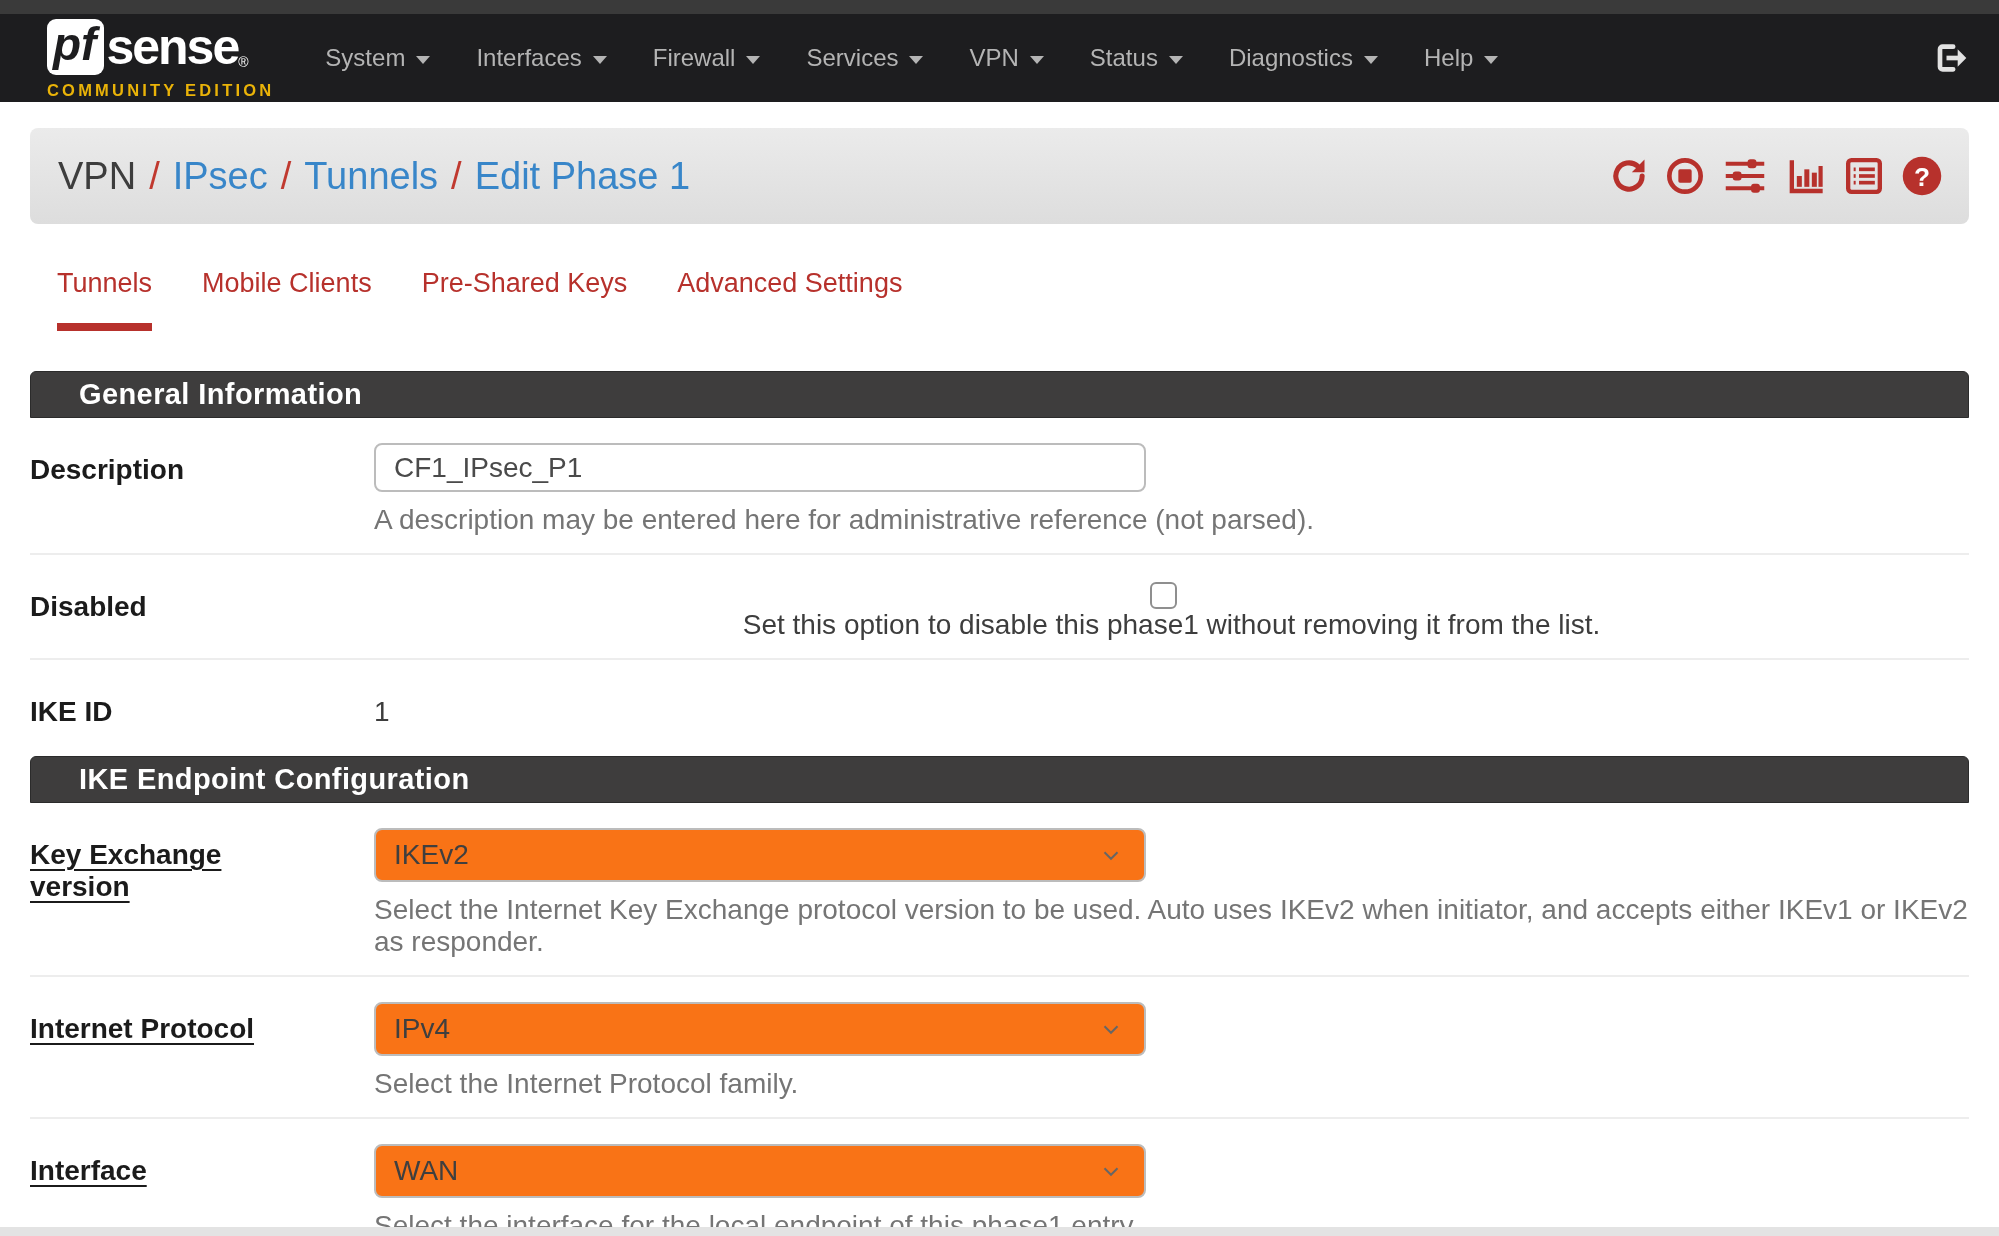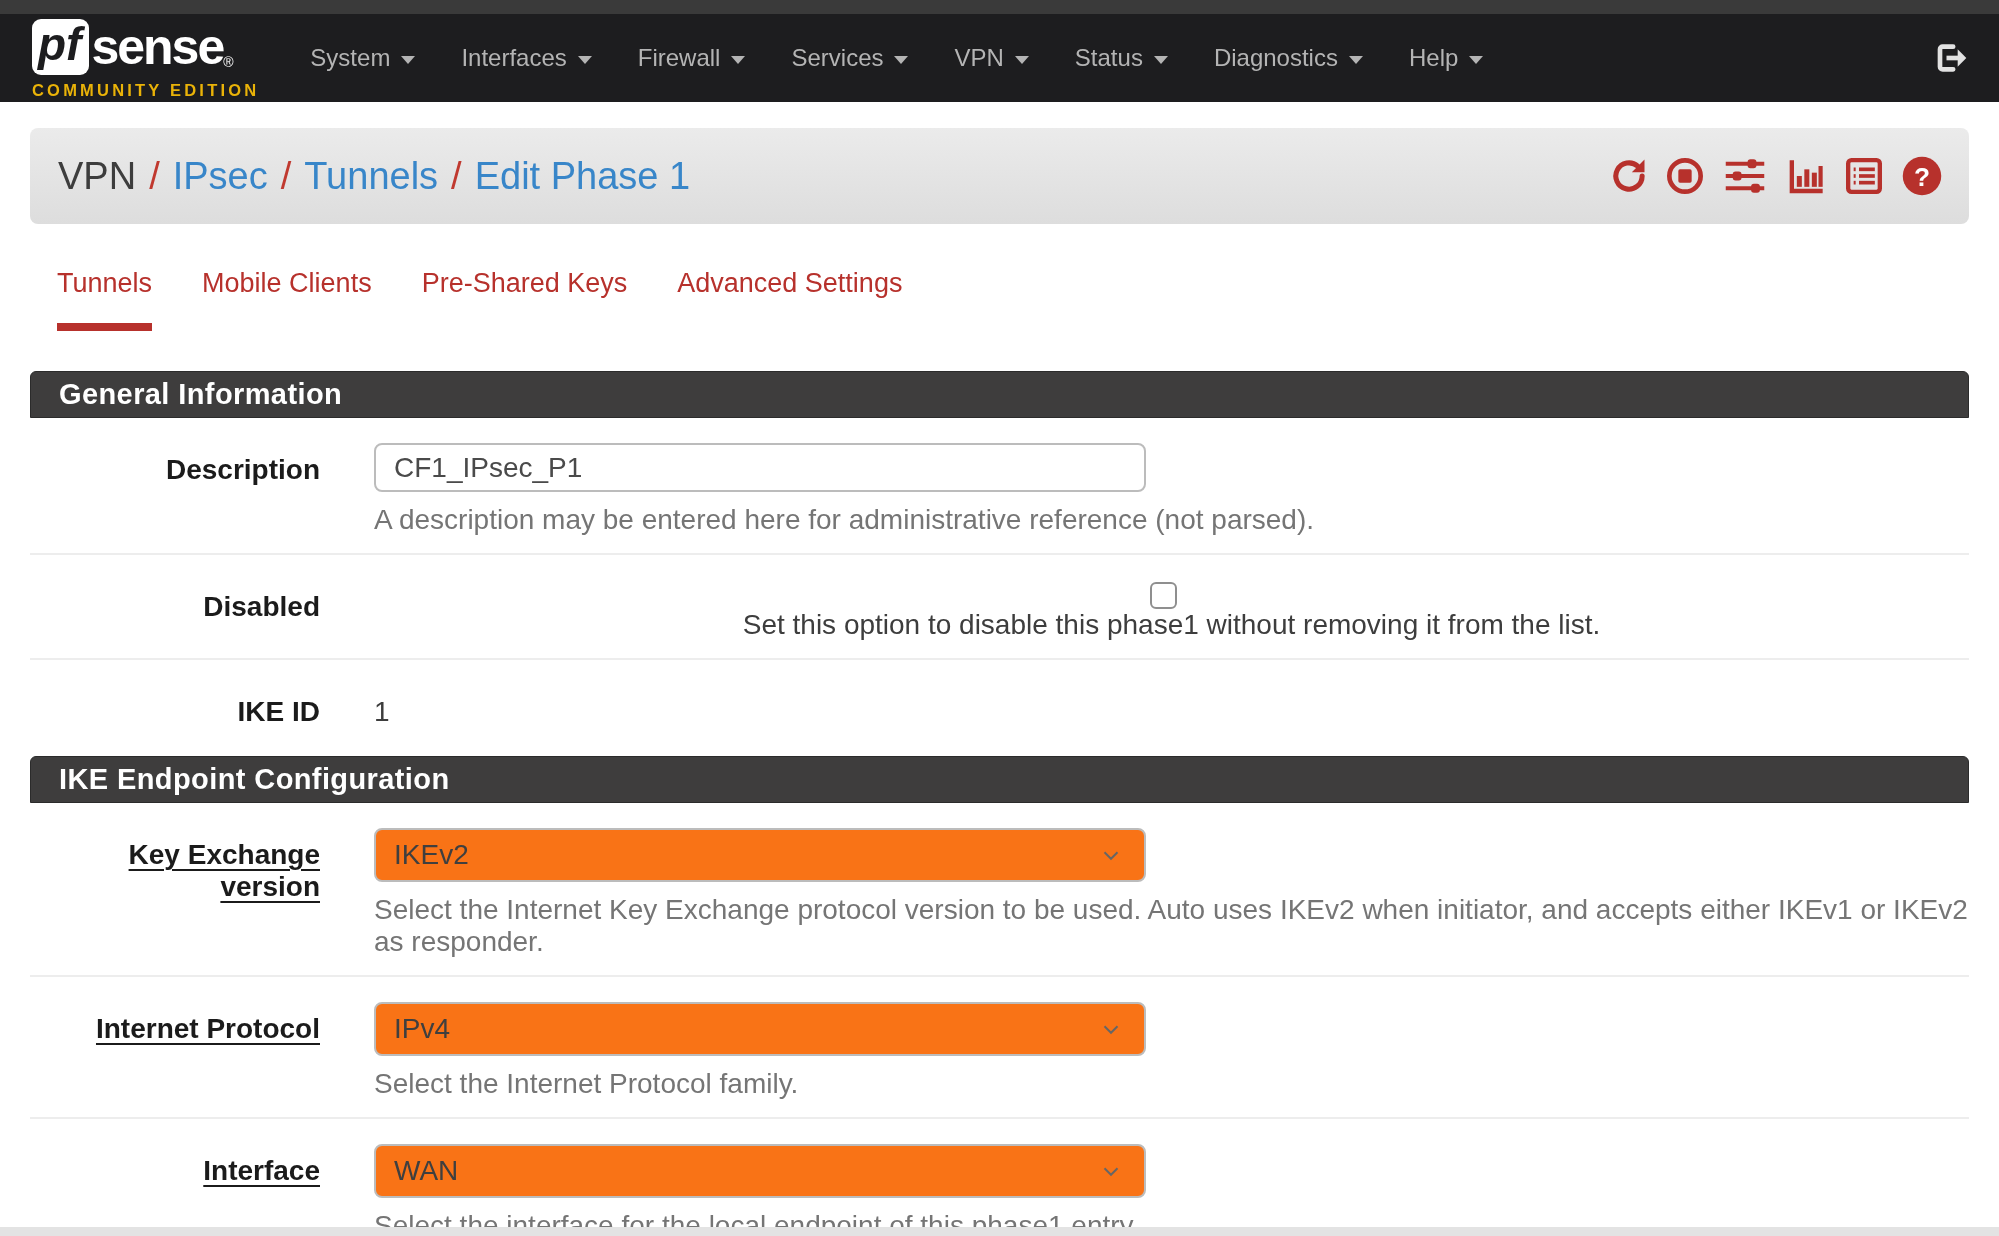--- a/index.html
+++ b/index.html
@@ -2,21 +2,21 @@
 <html><head>
 <meta charset="utf-8">
 <style>
   * { box-sizing: border-box; margin: 0; padding: 0; }
   html, body { width: 1999px; height: 1236px; overflow: hidden; background: #fff;
     font-family: "Liberation Sans", sans-serif; }
 
   
   .top-strip { height: 14px; background: #3a3a3a; }
   .navbar { height: 88px; background: #1d1d1f; display: flex; align-items: center; }
-  .brand { display: flex; flex-direction: column; margin-left: 32px; margin-top: 2px; }
+  .brand { display: flex; flex-direction: column; margin-left: 47px; margin-top: 2px; }
   .brand-row { display: flex; align-items: center; }
   .pf-box { background: #fff; color: #1d1d1f; font-weight: bold; font-style: italic;
     font-size: 46px; line-height: 1; padding: 2px 8px 8px 6px; border-radius: 9px; }
   .brand-sense { color: #fff; font-weight: bold; font-size: 50px; letter-spacing: -2px; margin-left: 2px; }
   .brand-reg { color: #fff; font-size: 14px; align-self: flex-end; margin-bottom: 6px; }
   .brand-sub { color: #eab308; font-size: 16.5px; font-weight: bold; letter-spacing: 3.2px; margin-top: 5px; }
   .nav-menu { display: flex; align-items: center; margin-left: 28px; height: 100%; }
   .nav-item { color: #b4b4b4; font-size: 24px; padding: 0 23px; height: 100%;
     display: flex; align-items: center; cursor: pointer; }
   .caret { display: inline-block; width: 0; height: 0; margin-left: 11px; margin-top: 4px;
@@ -39,25 +39,25 @@
   .tabs { display: flex; margin: 44px 0 0 32px; }
   .tab { color: #b7312c; font-size: 27px; padding: 0 25px; cursor: pointer; }
   .tab-inner { padding-bottom: 24px; }
   .tab.active .tab-inner { border-bottom: 8px solid #b7312c; }
 
   
   .panel { margin: 0 30px; }
   .panel.first { margin-top: 40px; }
   .panel-heading { background: #3e3d3d; border: 1px solid #2b2b2b; border-radius: 6px 6px 0 0;
     height: 47px; display: flex; align-items: center; padding-left: 28px; }
-  .panel-title { color: #fff; font-size: 29px; font-weight: bold; letter-spacing: 0.4px; }
+  .panel-title { color: #fff; font-size: 29px; font-weight: bold; letter-spacing: 0.4px; margin-left: 20px; }
   .panel-body { background: #fff; }
   .form-row { display: flex; padding: 25px 0 17px 0; border-bottom: 2px solid #ededed; }
   .form-row.no-border { border-bottom: none; }
-  .label-col { width: 290px; text-align: right; flex: none; }
+  .label-col { width: 290px; flex: none; }
   .field-col { margin-left: 54px; flex: 1; }
   .f-label { font-size: 28px; font-weight: bold; color: #1b1b1b; display: inline-block; margin-top: 11px; }
   .f-label.underlined { text-decoration: underline; text-decoration-thickness: 2px; text-underline-offset: 5px; }
   .text-input { width: 772px; height: 49px; border: 2px solid #bcbcbc; border-radius: 8px;
     font-size: 28px; color: #4a4a4a; padding: 0 18px; font-family: "Liberation Sans", sans-serif;
     background: #fff; outline: none; display: block; }
   .select { width: 772px; height: 54px; border: 2px solid #bcbcbc; border-radius: 8px;
     position: relative; display: flex; align-items: center; padding: 0 18px;
     font-size: 28px; color: #3f3f3f; background: #f97316; cursor: pointer; }
   .select .chev { position: absolute; right: 20px; top: 50%; transform: translateY(-50%); }

